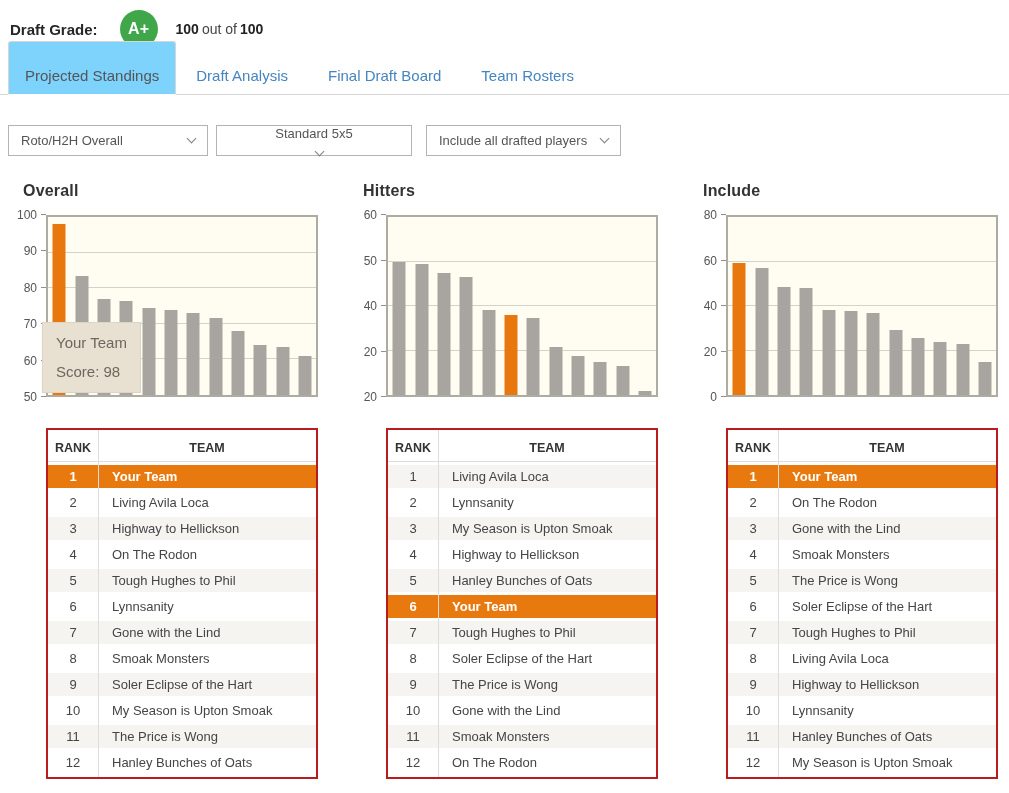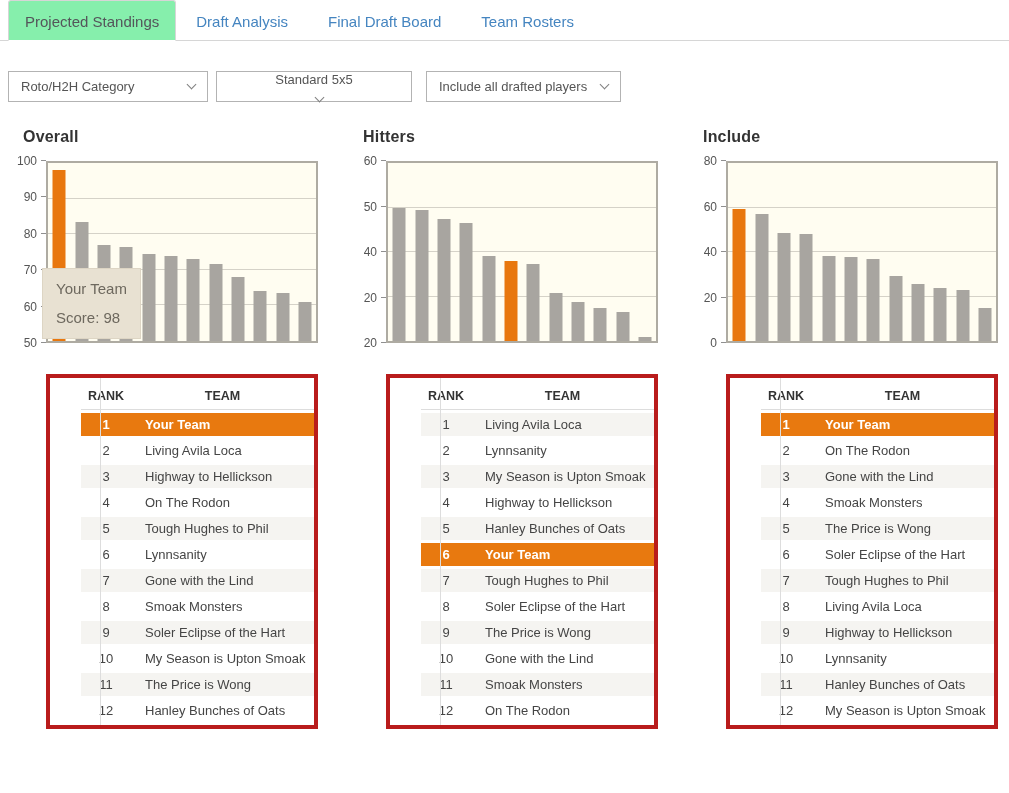--- a/index.html
+++ b/index.html
@@ -22,23 +22,23 @@
   .grade-score { margin-left:18px; font-size:14px; color:#454545; }
   .grade-score b { color:#222; }
   .grade-score span { margin:0 3px; }
 
   
   .tab-bar { position:relative; display:flex; align-items:flex-end; height:37px; border-bottom:1px solid #d6d6d6; padding-left:8px; margin-top:4px; }
   .tab {
     font-size:15px; color:#4585c0; padding:9px 20px 10px 20px; cursor:pointer; white-space:nowrap;
   }
   .tab.active {
-    color:#54555a; background:#86efac;
+    color:#54555a; background:#7dd3fc;
     border:1px solid #d6d6d6; border-bottom:1px solid #fff;
-    border-radius:3px 3px 0 0; margin-bottom:-1px; padding:12px 16px 10px 16px;
+    border-radius:3px 3px 0 0; margin-bottom:-1px; padding:25px 16px 10px 16px;
   }
 
   
   .filter-bar { display:flex; margin:30px 0 0 8px; }
   .select {
     height:31px; border:1px solid #b3b3b3; background:#fff;
     display:flex; align-items:center; justify-content:space-between;
     font-size:13px; color:#555; padding:0 12px; cursor:pointer;
   }
   .select:nth-child(1) { width:200px; margin-right:8px; }
@@ -74,50 +74,55 @@
   .chart-tooltip {
     position:absolute; left:-6px; bottom:2px; z-index:5;
     background:#e8e1d2; border:1px solid #ddd5c4; color:#6d685e;
     font-size:15px; line-height:1.95; padding:5px 13px 6px 13px; white-space:nowrap;
   }
 
   
   .tables-row { display:flex; margin:31px 0 0 10px; }
   .table-col { width:308px; margin-right:32px; }
   .table-col:last-child { margin-right:0; }
-  .standings { position:relative; margin-left:36px; width:272px; border:4px solid #b91c1c; background:#fff;padding-left:31px; }
+  .standings { position:relative; margin-left:36px; width:272px; border:2px solid #b91c1c; background:#fff; }
   .standings table { width:100%; border-collapse:separate; border-spacing:0 3px; }
   .standings thead th {
     font-size:12.5px; font-weight:bold; color:#333; text-align:center;
     height:29px; border-bottom:1px solid #ddd; padding-top:2px;
   }
   .standings tbody td { height:23px; font-size:13px; color:#454545; vertical-align:middle; }
   .standings td.rank { width:50px; text-align:center; }
   .standings td.team { padding-left:14px; text-align:left; }
   .standings tr.odd { background:#f5f4f1; }
   .standings tr.hl { background:#e8790f; }
   .standings tr.hl td { color:#fff; font-weight:bold; }
   .rank-divider { position:absolute; top:0; bottom:0; left:50px; width:1px; background:#ddd; }
 </style>
 </head>
 <body>
 
 <div class="page">
 
+  <div class="grade-bar">
+    <span class="grade-label">Draft Grade:</span>
+    <span class="grade-badge">A+</span>
+    <span class="grade-score"><b>100</b><span>out of</span><b>100</b></span>
+  </div>
 
   <div class="tab-bar">
       <div class="tab active">Projected Standings</div>
       <div class="tab">Draft Analysis</div>
       <div class="tab">Final Draft Board</div>
       <div class="tab">Team Rosters</div>
     </div>
 
   <div class="filter-bar">
       <div class="select">
-        <span>Roto/H2H Category</span>
+        <span>Roto/H2H Overall</span>
         <span class="chev"></span>
       </div>
       <div class="select">
         <span>Standard 5x5</span>
         <span class="chev"></span>
       </div>
       <div class="select">
         <span>Include all drafted players</span>
         <span class="chev"></span>
       </div>

